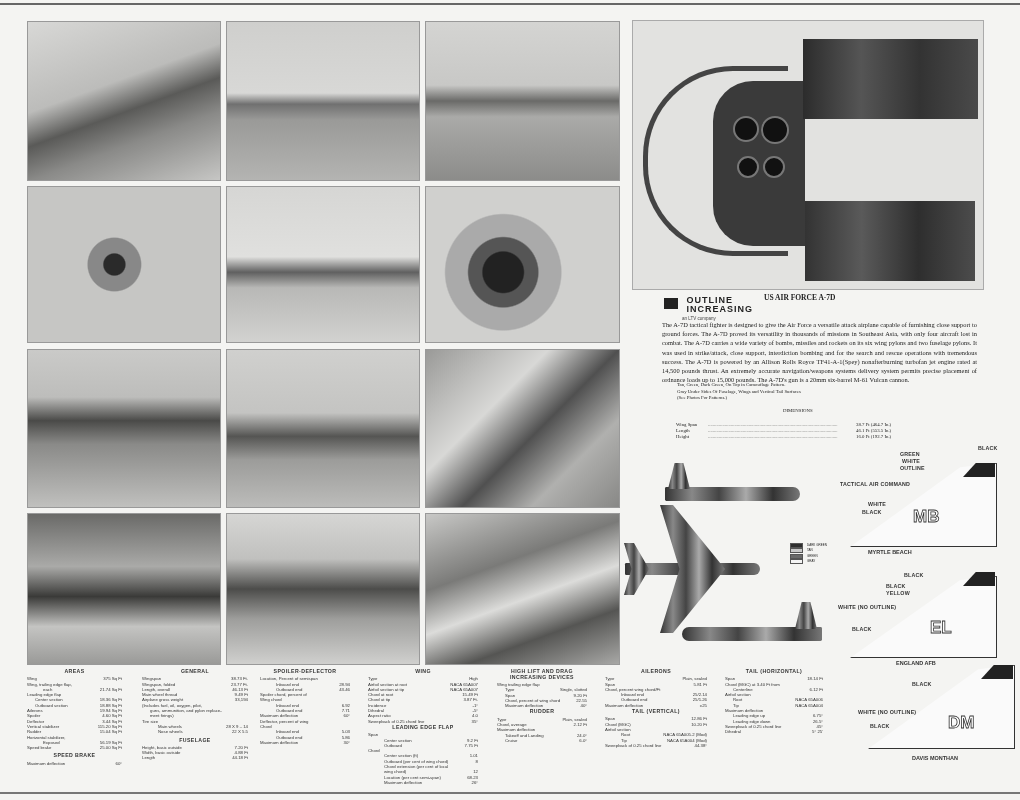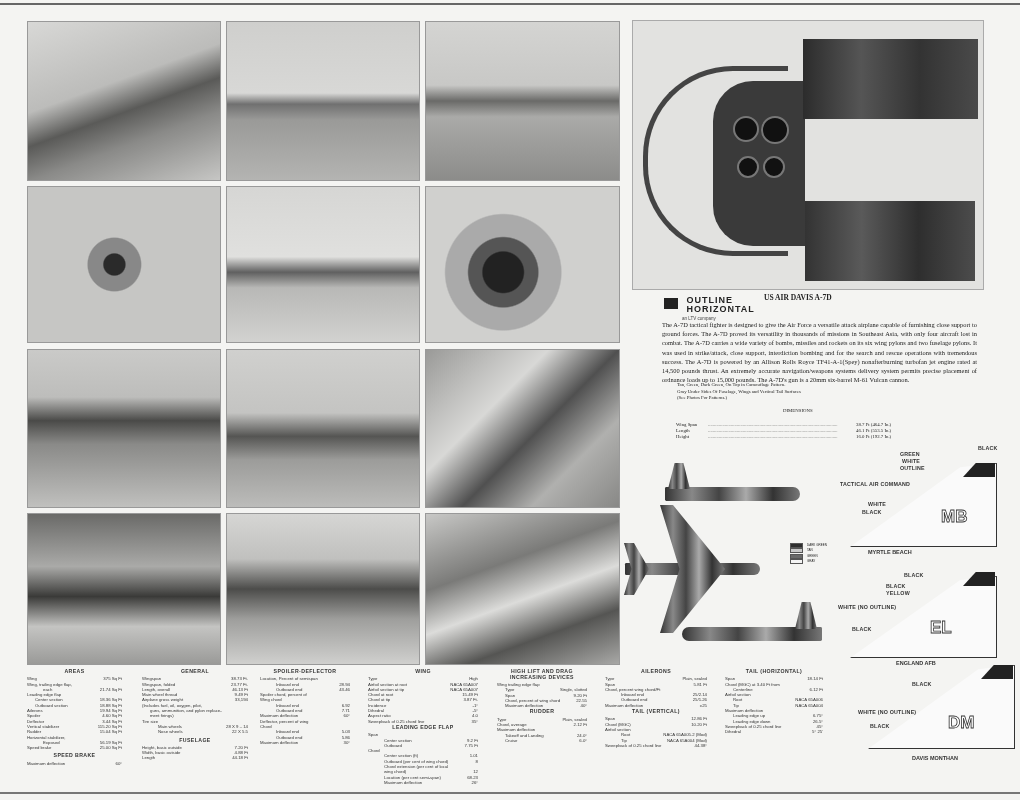--- a/index.html
+++ b/index.html
@@ -87,27 +87,27 @@
   <div class="gauge" style="left:130px;top:135px;width:18px;height:18px;"></div>
   <div class="console1"></div>
   <div class="console2"></div>
 </div>
 
 <div class="vought">
   <div>
     <span class="logo"></span>
     <span class="name">
       <span>OUTLINE</span><br>
-      <span>HORIZONTAL</span>
+      <span>INCREASING</span>
     </span>
   </div>
   <div class="sub">an LTV company</div>
 </div>
 
-<div class="title">US AIR DAVIS  A-7D</div>
+<div class="title">US AIR FORCE  A-7D</div>
 <div class="desc">The A-7D tactical fighter is designed to give the Air Force a versatile attack airplane capable of furnishing close support to ground forces. The A-7D proved its versatility in thousands of missions in Southeast Asia, with only four aircraft lost in combat. The A-7D carries a wide variety of bombs, missiles and rockets on its six wing pylons and two fuselage pylons. It was used in strike/attack, close support, interdiction bombing and for the search and rescue operations with tremendous success. The A-7D is powered by an Allison Rolls Royce TF41-A-1(Spey) nonafterburning turbofan jet engine rated at 14,500 pounds thrust. An extremely accurate navigation/weapons systems delivery system permits precise placement of ordnance loads up to 15,000 pounds. The A-7D's gun is a 20mm six-barrel M-61 Vulcan cannon.</div>
 
 <div class="camo">
   <div>Tan, Green, Dark Green, On Top in Camouflage Pattern.</div>
   <div>Gray Under Sides Of Fuselage, Wings and Vertical Tail Surfaces</div>
   <div>(See Photos For Patterns.)</div>
 </div>
 
 <div class="dimtitle">DIMENSIONS</div>
 <div class="dims">
@@ -144,21 +144,21 @@
 <div class="legend">
   <div><span class="sw" style="background:#2e2e2e;"></span><span>DARK GREEN</span></div>
   <div><span class="sw" style="background:#c8c8c8;"></span><span>TAN</span></div>
   <div><span class="sw" style="background:#6a6a6a;"></span><span>GREEN</span></div>
   <div><span class="sw" style="background:#f4f4f4;"></span><span>GRAY</span></div>
 </div>
 
 <div class="tail" style="left:838px;top:445px;width:172px;height:120px;">
   <div class="fin" style="left:12px;top:18px;width:145px;height:82px;clip-path:polygon(0 100%,75% 5%,100% 0,100% 100%);"></div>
   <div style="position:absolute;left:125px;top:18px;width:32px;height:14px;background:#222;clip-path:polygon(0 100%,40% 0,100% 0,100% 100%);"></div>
-  <div class="code" style="left:103px;top:62px;">MB</div>
+  <div class="code" style="left:75px;top:62px;">MB</div>
   <div class="lbl" style="left:140px;top:0px;">BLACK</div>
   <div class="lbl" style="left:62px;top:6px;">GREEN</div>
   <div class="lbl" style="left:64px;top:13px;">WHITE</div>
   <div class="lbl" style="left:62px;top:20px;">OUTLINE</div>
   <div class="lbl" style="left:2px;top:36px;">TACTICAL AIR COMMAND</div>
   <div class="lbl" style="left:30px;top:56px;">WHITE</div>
   <div class="lbl" style="left:24px;top:64px;">BLACK</div>
   <div class="cap" style="left:30px;top:104px;">MYRTLE BEACH</div>
 </div>
 

